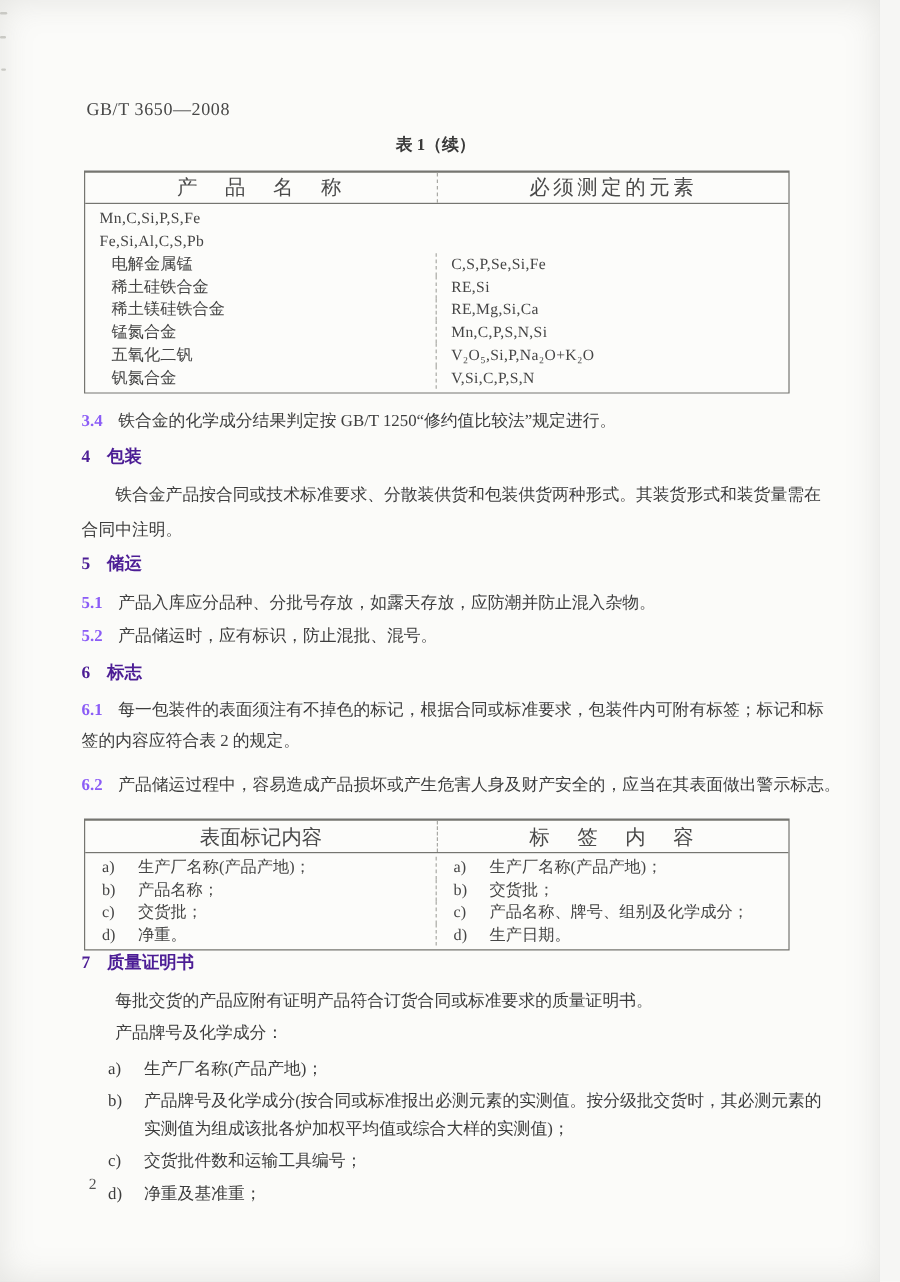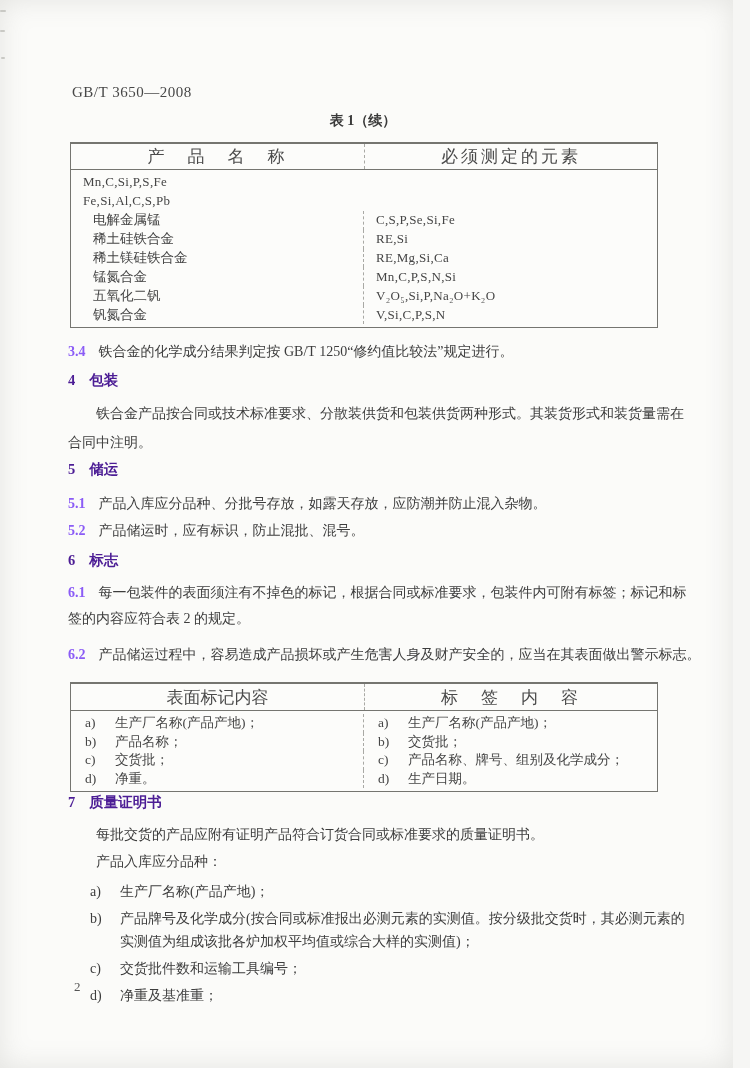--- a/index.html
+++ b/index.html
@@ -177,21 +177,21 @@
           </div>
         <div class="c2"><span class="lbl">d)</span><span>生产日期。</span></div>
       </div>
     </div>
   </div>
 
   <div class="abs sec-h" style="left:68px;top:793px;">
     <span class="num">7</span><span>质量证明书</span>
   </div>
   <div class="abs para" style="left:68px;top:821px;width:622px;line-height:27px;">每批交货的产品应附有证明产品符合订货合同或标准要求的质量证明书。</div>
-  <div class="abs para" style="left:68px;top:848px;width:622px;line-height:27px;">产品入库应分品种：</div>
+  <div class="abs para" style="left:68px;top:848px;width:622px;line-height:27px;">产品牌号及化学成分：</div>
 
   <div class="abs items" style="left:90px;top:880px;">
     <div class="item">
       <span class="lbl">a)</span>
       <span class="txt">生产厂名称(产品产地)；</span>
     </div>
     <div class="item">
       <span class="lbl">b)</span>
       <span class="txt">产品牌号及化学成分(按合同或标准报出必测元素的实测值。按分级批交货时，其必测元素的实测值为组成该批各炉加权平均值或综合大样的实测值)；</span>
     </div>

